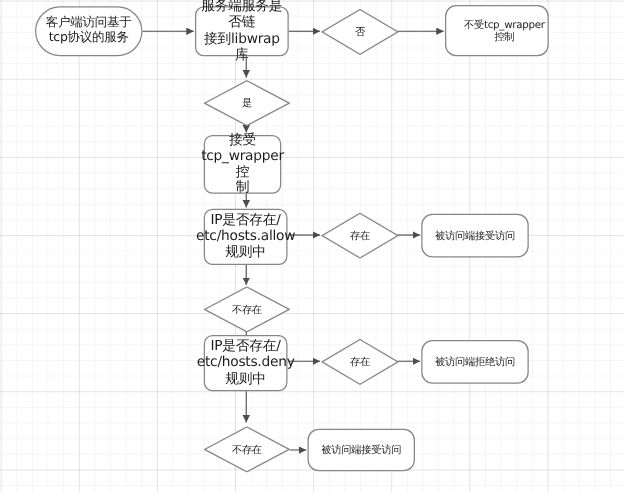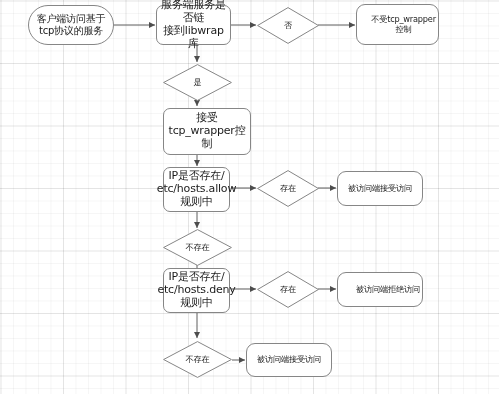--- a/index.html
+++ b/index.html
@@ -147,21 +147,21 @@
     <span class="txt">不受tcp_wrapper控制</span>
   </div>
 
   <div class="node decision" style="left:163px; top:64px; width:69px; height:37px;">
     <svg class="dia" viewBox="0 0 69 37" preserveAspectRatio="none">
       <polygon points="34.5,0.6 68.4,18.5 34.5,36.4 0.6,18.5" fill="#ffffff" stroke="#868686" stroke-width="1"></polygon>
     </svg>
     <span class="txt">是</span>
   </div>
 
-  <div class="node process" style="left:163px; top:108px; width:88px; height:47px;align-items:center;">
+  <div class="node process" style="left:163px; top:108px; width:62px; height:47px;align-items:center;">
     <span class="txt">接受
 tcp_wrapper控
 制</span>
   </div>
 
   <div class="node process" style="left:163px; top:167px; width:67px; height:45px;">
     <span class="txt">IP是否存在/
 etc/hosts.allow
 规则中</span>
   </div>
@@ -190,21 +190,21 @@
 规则中</span>
   </div>
 
   <div class="node decision" style="left:257px; top:271px; width:62px; height:37px;">
     <svg class="dia" viewBox="0 0 62 37" preserveAspectRatio="none">
       <polygon points="31,0.6 61.4,18.5 31,36.4 0.6,18.5" fill="#ffffff" stroke="#868686" stroke-width="1"></polygon>
     </svg>
     <span class="txt">存在</span>
   </div>
 
-  <div class="node result" style="left:337px; top:272px; width:86px; height:35px;justify-content:flex-end;">
+  <div class="node result" style="left:337px; top:272px; width:86px; height:35px;">
     <span class="txt">被访问端拒绝访问</span>
   </div>
 
   <div class="node decision" style="left:163px; top:341px; width:69px; height:37px;">
     <svg class="dia" viewBox="0 0 69 37" preserveAspectRatio="none">
       <polygon points="34.5,0.6 68.4,18.5 34.5,36.4 0.6,18.5" fill="#ffffff" stroke="#868686" stroke-width="1"></polygon>
     </svg>
     <span class="txt">不存在</span>
   </div>
 

